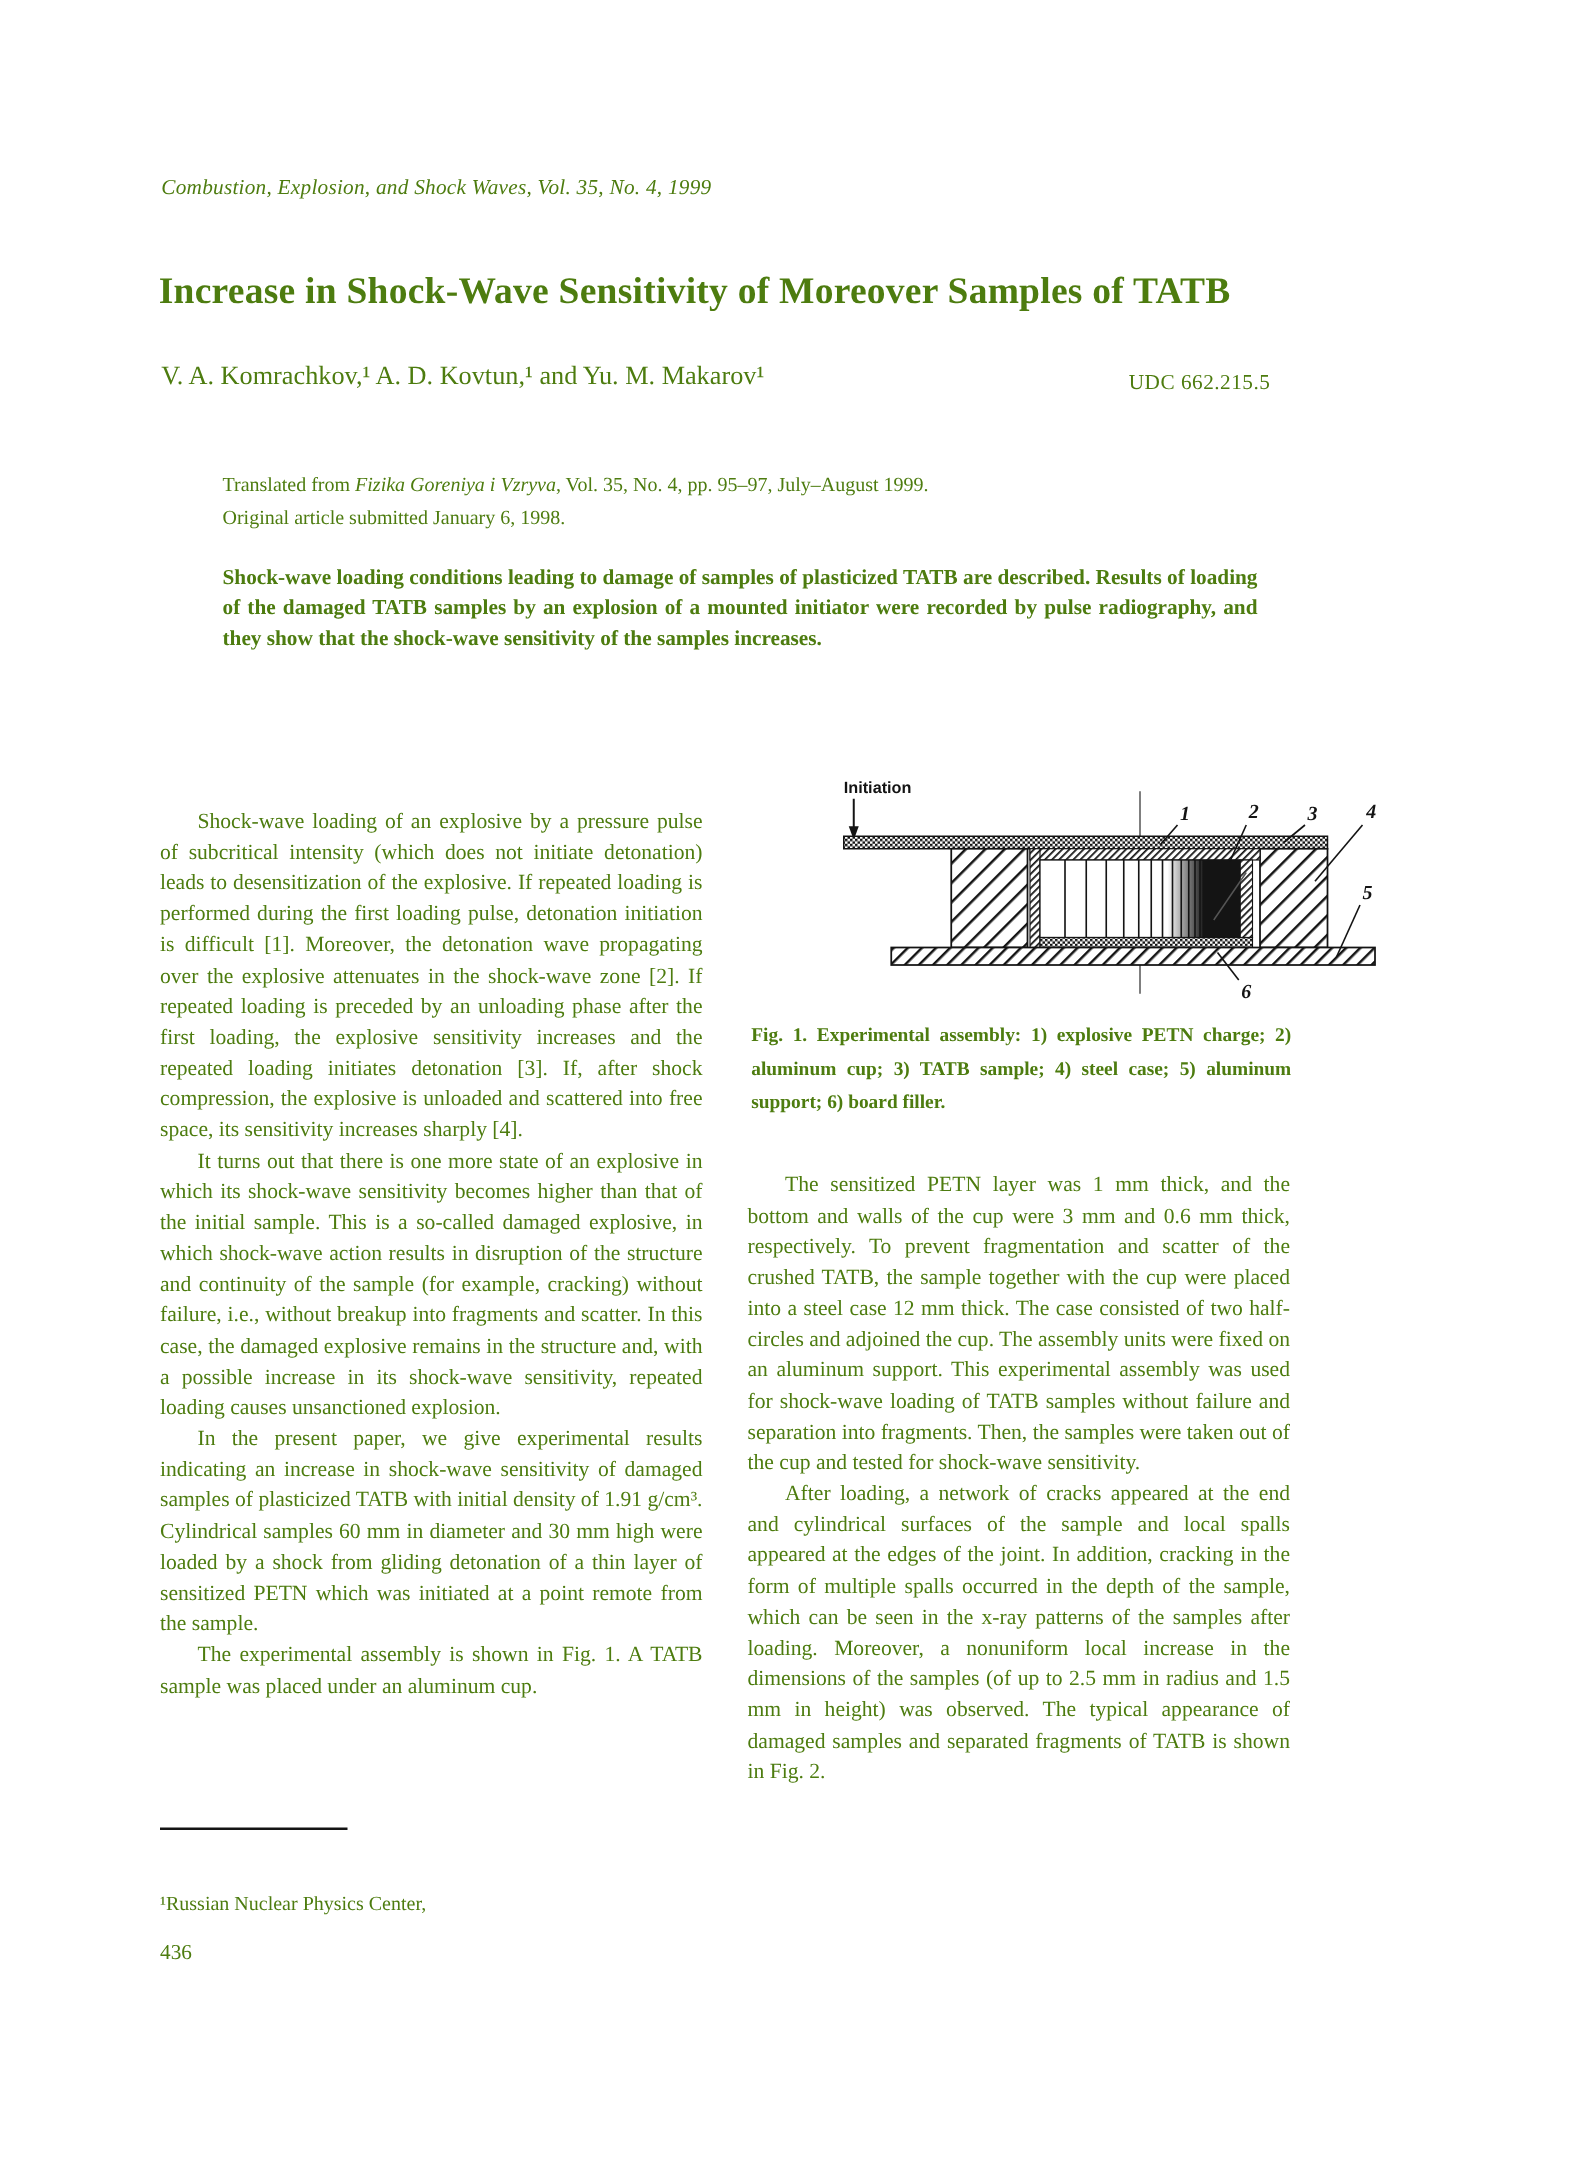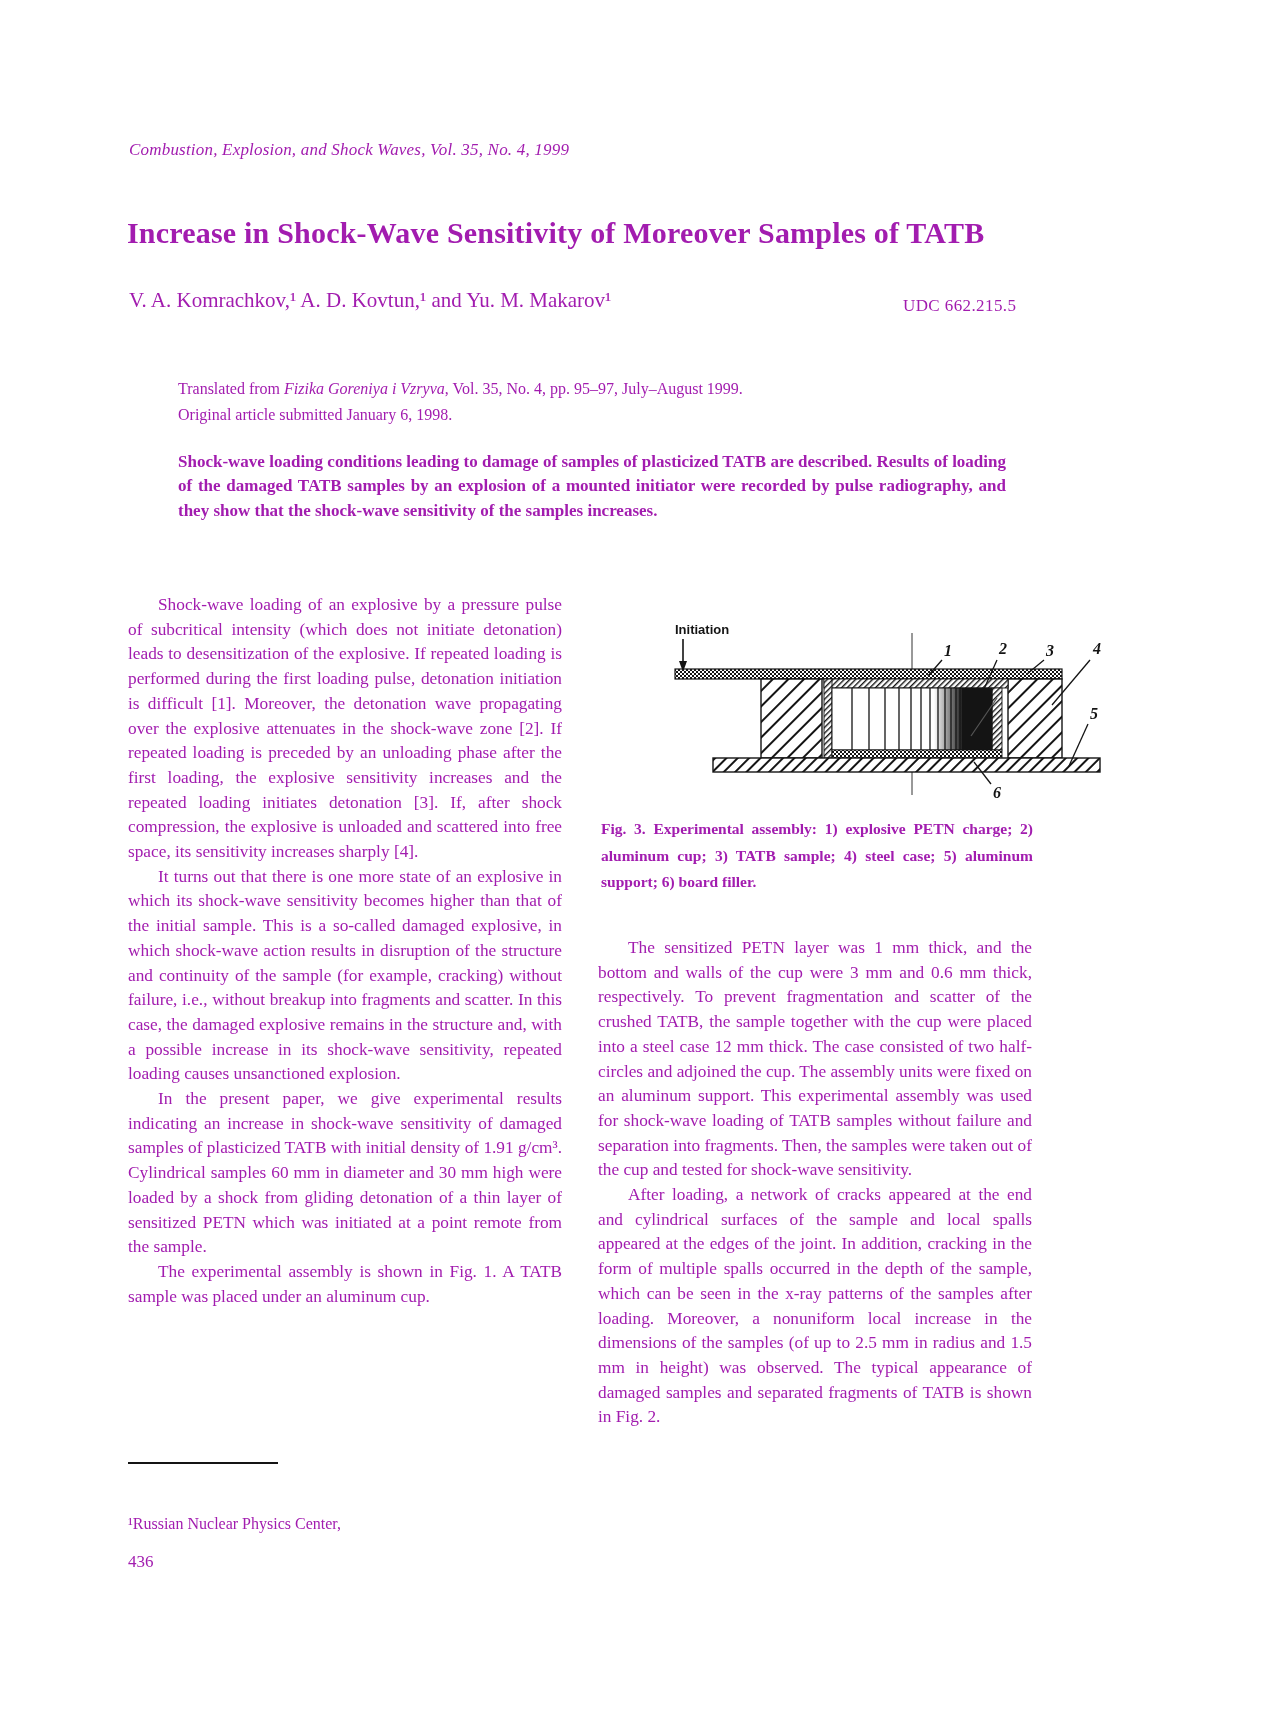--- a/index.html
+++ b/index.html
@@ -1,18 +1,18 @@
 <!DOCTYPE html>
 <html lang="en"><head>
 <meta charset="utf-8">
 <style>
   html,body{margin:0;padding:0;background:#e8e8e8;}
   .page{
     position:relative;width:1275px;height:1726px;margin:0 auto;
-    background:#ffffff;color:#a21caf;
+    background:#ffffff;color:#4d7c0f;
     font-family:"Liberation Serif","DejaVu Serif",serif;
     overflow:hidden;
   }
   .abs{position:absolute;}
   .running-head{
     left:129px;top:140px;width:700px;
     font-style:italic;font-size:17px;letter-spacing:.2px;
   }
   .title{
     left:127px;top:216px;width:1000px;margin:0;
@@ -27,21 +27,21 @@
   .transnote{
     left:178px;top:376px;width:760px;font-size:16px;line-height:25.5px;
   }
   .abstract{
     left:178px;top:450px;width:828px;
     font-size:17px;font-weight:bold;line-height:24.4px;
     text-align:justify;
   }
   .col{width:434px;font-size:17.3px;line-height:24.7px;text-align:justify;}
   .col p{margin:0;text-indent:30px;}
-  .left-col{left:128px;top:593px;}
+  .left-col{left:128px;top:645px;}
   .right-col{left:598px;top:936px;}
   .fig-wrap{left:600px;top:555px;width:515px;height:260px;}
   .fig-caption{
     left:601px;top:816px;width:432px;
     font-size:15.5px;font-weight:bold;line-height:26.5px;text-align:justify;
   }
   .fig-caption .figno{font-weight:bold;}
   .footnote-rule{
     left:128px;top:1462px;width:150px;height:0;border-top:2px solid #141414;
   }
@@ -148,21 +148,21 @@
 
       <text class="callout" x="344" y="101">1</text>
       <text class="callout" x="399" y="99">2</text>
       <text class="callout" x="446" y="101">3</text>
       <text class="callout" x="493" y="99">4</text>
       <text class="callout" x="490" y="164">5</text>
       <text class="callout" x="393" y="243">6</text>
     </svg>
   </div>
 
-  <div class="abs fig-caption"><span class="figno">Fig. 3.</span><span> Experimental assembly: 1) explosive PETN charge; 2) aluminum cup; 3) TATB sample; 4) steel case; 5) aluminum support; 6) board filler.</span></div>
+  <div class="abs fig-caption"><span class="figno">Fig. 1.</span><span> Experimental assembly: 1) explosive PETN charge; 2) aluminum cup; 3) TATB sample; 4) steel case; 5) aluminum support; 6) board filler.</span></div>
 
   <div class="abs col right-col">
     <p>The sensitized PETN layer was 1 mm thick, and the bottom and walls of the cup were 3 mm and 0.6 mm thick, respectively. To prevent fragmentation and scatter of the crushed TATB, the sample together with the cup were placed into a steel case 12 mm thick. The case consisted of two half-circles and adjoined the cup. The assembly units were fixed on an aluminum support. This experimental assembly was used for shock-wave loading of TATB samples without failure and separation into fragments. Then, the samples were taken out of the cup and tested for shock-wave sensitivity.</p>
     <p>After loading, a network of cracks appeared at the end and cylindrical surfaces of the sample and local spalls appeared at the edges of the joint. In addition, cracking in the form of multiple spalls occurred in the depth of the sample, which can be seen in the x-ray patterns of the samples after loading. Moreover, a nonuniform local increase in the dimensions of the samples (of up to 2.5 mm in radius and 1.5 mm in height) was observed. The typical appearance of damaged samples and separated fragments of TATB is shown in Fig. 2.</p>
   </div>
 
   <div class="abs footnote-rule"></div>
   <div class="abs footnote">
     <div>¹Russian Nuclear Physics Center,</div>
   </div>

